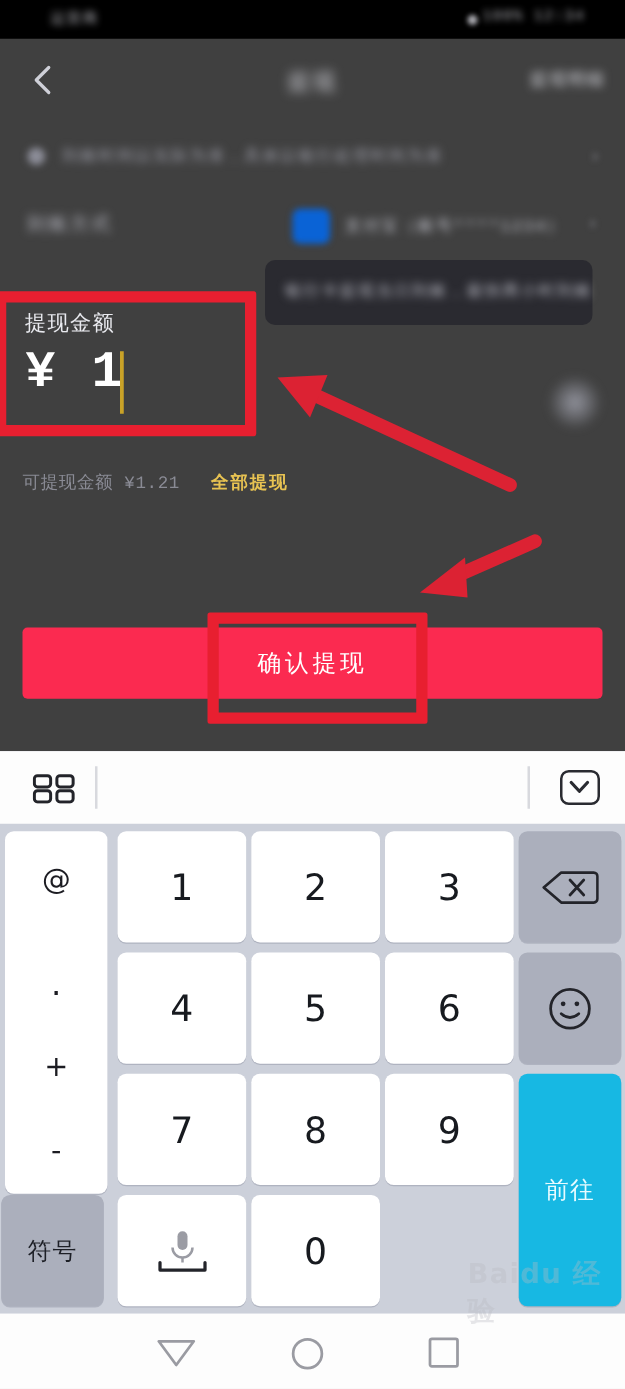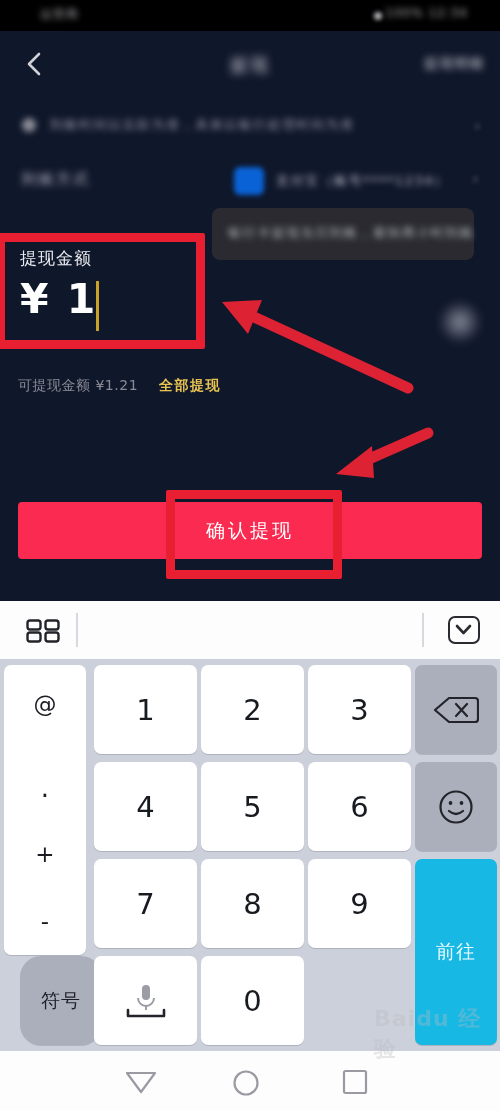--- a/index.html
+++ b/index.html
@@ -8,21 +8,22 @@
     width: 500px; height: 1111px;
     background: #ffffff;
     font-family: "DejaVu Sans", "Liberation Sans", sans-serif;
     overflow: hidden;
   }
   #screen { position: relative; width: 500px; height: 1111px; overflow: hidden; }
 
   
   .app {
     position: absolute; left: 0; top: 0; width: 500px; height: 601px;
-    background: #0f172a;
+    background: #404040;
+    font-family: Liberation Mono, monospace;
   }
   .statusbar {
     position: absolute; left: 0; top: 0; width: 500px; height: 31px;
     background: #000000;
     color: #cfcfd6;
   }
   .sb-left  { position: absolute; left: 40px; top: 6px; font-size: 12px;
               filter: blur(3px); opacity: .85; letter-spacing: 1px; }
   .sb-right { position: absolute; right: 32px; top: 6px; font-size: 12px;
               filter: blur(3px); opacity: .85; letter-spacing: 1px; }
@@ -285,21 +286,21 @@
       <div class="key" style="left:201px; top:200px; width:103px; height:89px;">
         <span class="num">8</span>
         </div>
       <div class="key" style="left:308px; top:200px; width:103px; height:89px;">
         <span class="num">9</span>
         </div>
       <div class="key cyan" style="left:415px; top:200px; width:82px; height:186px;">
         <span class="cn">前往</span>
         </div>
 
-      <div class="key grey" style="left:20px;   top:297px; width:82px;  height:89px;border-radius:21px;">
+      <div class="key grey" style="left:1px;   top:297px; width:82px;  height:89px;">
         <span class="cn">符号</span>
         </div>
       <div class="key" style="left:94px;  top:297px; width:103px; height:89px;">
         <svg width="60" height="44" viewBox="0 0 60 44" aria-hidden="true">
           <rect x="26" y="6" width="8" height="15" rx="4" fill="#9b9ca4"></rect>
           <path d="M22 19 a8 8 0 0 0 16 0" fill="none" stroke="#9b9ca4" stroke-width="2"></path>
           <line x1="30" y1="27" x2="30" y2="31" stroke="#9b9ca4" stroke-width="2"></line>
           <path d="M12 31 V37 H48 V31" fill="none" stroke="#23242a" stroke-width="2.6" stroke-linecap="round" stroke-linejoin="round"></path>
         </svg>
       </div>

